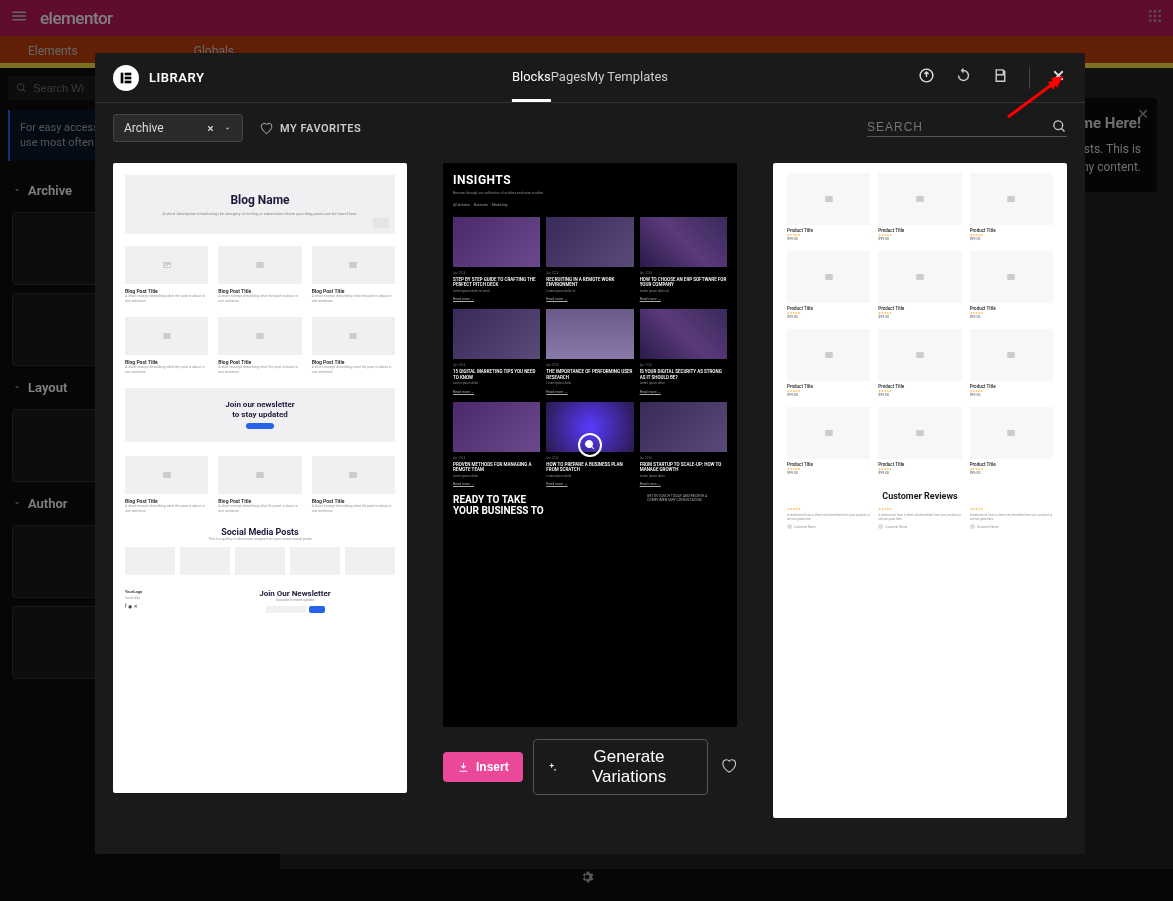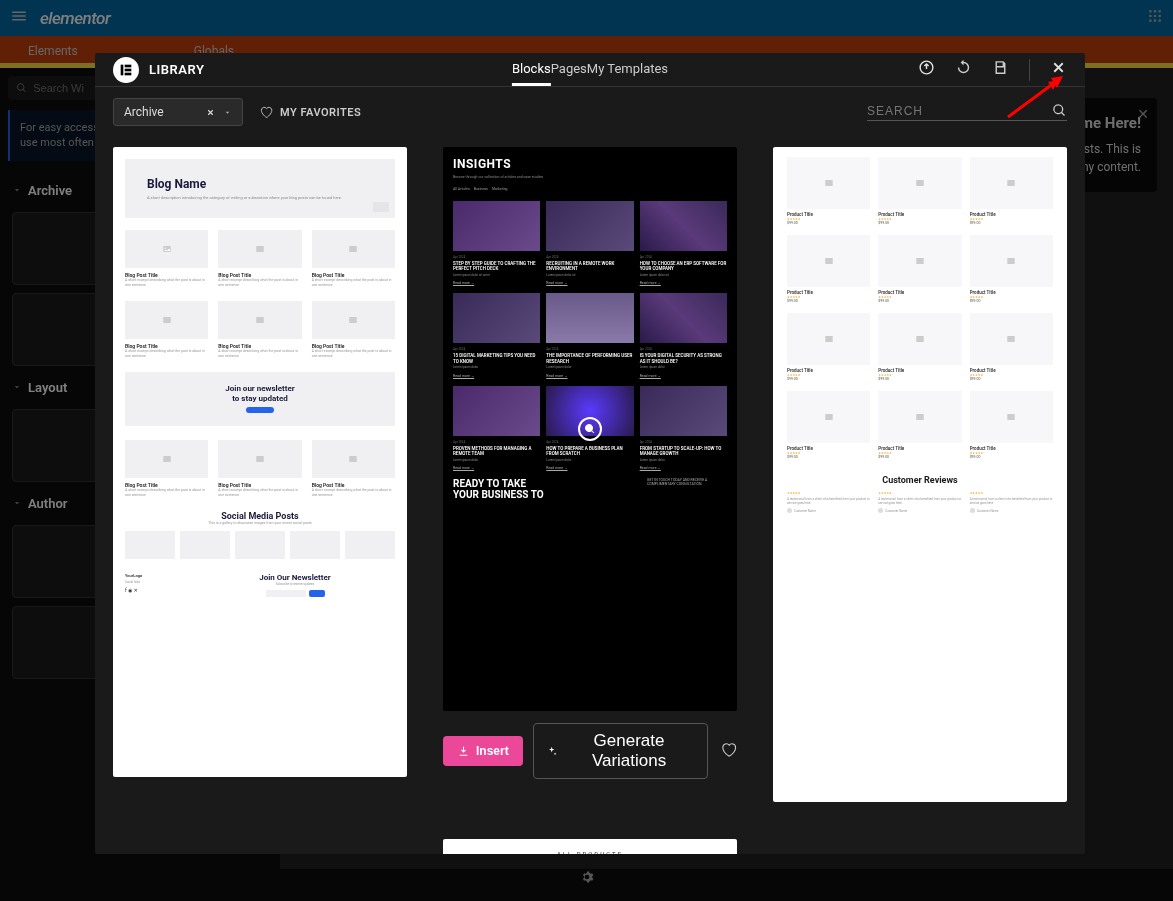--- a/index.html
+++ b/index.html
@@ -1,19 +1,19 @@
 <!DOCTYPE html>
 <html><head>
 <meta charset="utf-8">
 <style>
 * { box-sizing: border-box; margin: 0; padding: 0; }
 body { font-family: -apple-system, BlinkMacSystemFont, "Segoe UI", Roboto, sans-serif; background: #1a1a1a; color: #e0e0e0; width: 1173px; height: 901px; overflow: hidden; position: relative; }
 
 
-.editor-topbar { background: #0369a1; height: 36px; display: flex; align-items: center; padding: 0 10px; gap: 12px; font-style: italic; }
+.editor-topbar { background: #be185d; height: 36px; display: flex; align-items: center; padding: 0 10px; gap: 12px; }
 .hamburger { position: relative; }
 .hamburger svg { width: 18px; height: 18px; fill: #ccc; }
 .logo-text { color: #fff; font-size: 17px; font-weight: 500; letter-spacing: -0.5px; }
 .apps-grid { margin-left: auto; }
 .apps-grid svg { width: 16px; height: 16px; fill: #aaa; }
 
 
 .editor-tabs { background: #c2410c; display: flex; height: 32px; border-bottom: 5px solid #fde047; }
 .editor-tab { padding: 8px 28px; color: #ccc; font-size: 12px; cursor: pointer; }
 
@@ -39,21 +39,21 @@
 
 .bottom-bar { position: absolute; bottom: 0; left: 0; right: 0; height: 32px; background: #0c0d0e; display: flex; align-items: center; padding: 0 8px; gap: 14px; flex-direction: column; }
 .bottom-bar svg { width: 14px; height: 14px; fill: #aaa; }
 .publish-btn { background: #93003a; color: #fff; padding: 6px 22px; font-size: 12px; display: flex; align-items: center; gap: 8px; margin-left: 8px; }
 .publish-btn.light { background: #c36b8e; color: #2a0010; }
 
 
 .modal-overlay { position: absolute; inset: 0; background: rgba(0,0,0,0.5); z-index: 100; }
 .library-modal { position: absolute; left: 95px; top: 53px; right: 88px; bottom: 47px; background: #1a1a1a; z-index: 200; display: flex; flex-direction: column; border-radius: 2px; overflow: hidden; }
 
-.modal-header { height: 34px; display: flex; align-items: center; padding: 0 18px; border-bottom: 1px solid #333; position: relative; }
+.modal-header { height: 50px; display: flex; align-items: center; padding: 0 18px; border-bottom: 1px solid #333; position: relative; }
 .lib-logo { width: 26px; height: 26px; border-radius: 50%; background: #fff; display: flex; align-items: center; justify-content: center; margin-right: 10px; }
 .lib-logo svg { width: 16px; height: 16px; }
 .lib-title { font-size: 13px; font-weight: 600; letter-spacing: 0.5px; color: #fff; }
 .modal-tabs { position: absolute; left: 50%; transform: translateX(-50%); display: flex; height: 100%; align-items: center; }
 .modal-tab { font-size: 13px; color: #ccc; cursor: pointer; height: 100%; display: flex; align-items: center; border-bottom: 3px solid transparent; }
 .modal-tab.active { color: #fff; border-bottom-color: #fff; }
 .modal-header-actions { margin-left: auto; display: flex; gap: 20px; align-items: center; }
 .modal-header-actions .icon-btn { cursor: pointer; }
 .modal-header-actions svg { width: 17px; height: 17px; fill: #ccc; }
 .divider-v { width: 1px; height: 22px; background: #444; }
@@ -73,21 +73,21 @@
 .template-card { position: relative; }
 .template-preview { width: 100%; border-radius: 2px; overflow: hidden; background: #fff; }
 
 
 .modal-body::-webkit-scrollbar { width: 14px; }
 .modal-body::-webkit-scrollbar-track { background: #2a2a2a; }
 .modal-body::-webkit-scrollbar-thumb { background: #555; }
 
 
 .tpl-blog { height: 630px; padding: 12px; font-size: 5px; color: #333; }
-.tpl-blog .hero { background: #f0f0f3; padding: 18px 22px; margin-bottom: 12px; position: relative; }
+.tpl-blog .hero { background: #f0f0f3; padding: 18px 22px; text-align: center; margin-bottom: 12px; position: relative; }
 .tpl-blog .hero h2 { font-size: 12px; color: #1a1a3a; margin-bottom: 4px; }
 .tpl-blog .hero p { font-size: 4px; color: #888; }
 .tpl-blog .hero .corner-img { position: absolute; right: 6px; bottom: 6px; width: 16px; height: 10px; background: #e5e5e8; }
 .tpl-blog .post-row { display: grid; grid-template-columns: repeat(3, 1fr); gap: 10px; margin-bottom: 14px; }
 .tpl-blog .post { }
 .tpl-blog .post .thumb { background: #f0f0f3; height: 38px; display: flex; align-items: center; justify-content: center; margin-bottom: 4px; }
 .tpl-blog .post .thumb svg { width: 10px; height: 10px; fill: #ccc; }
 .tpl-blog .post .title { font-size: 5px; font-weight: 600; color: #222; }
 .tpl-blog .post .meta { font-size: 3.5px; color: #999; line-height: 1.3; }
 .tpl-blog .newsletter { background: #f0f0f3; padding: 12px; text-align: center; margin: 10px 0 14px; }

